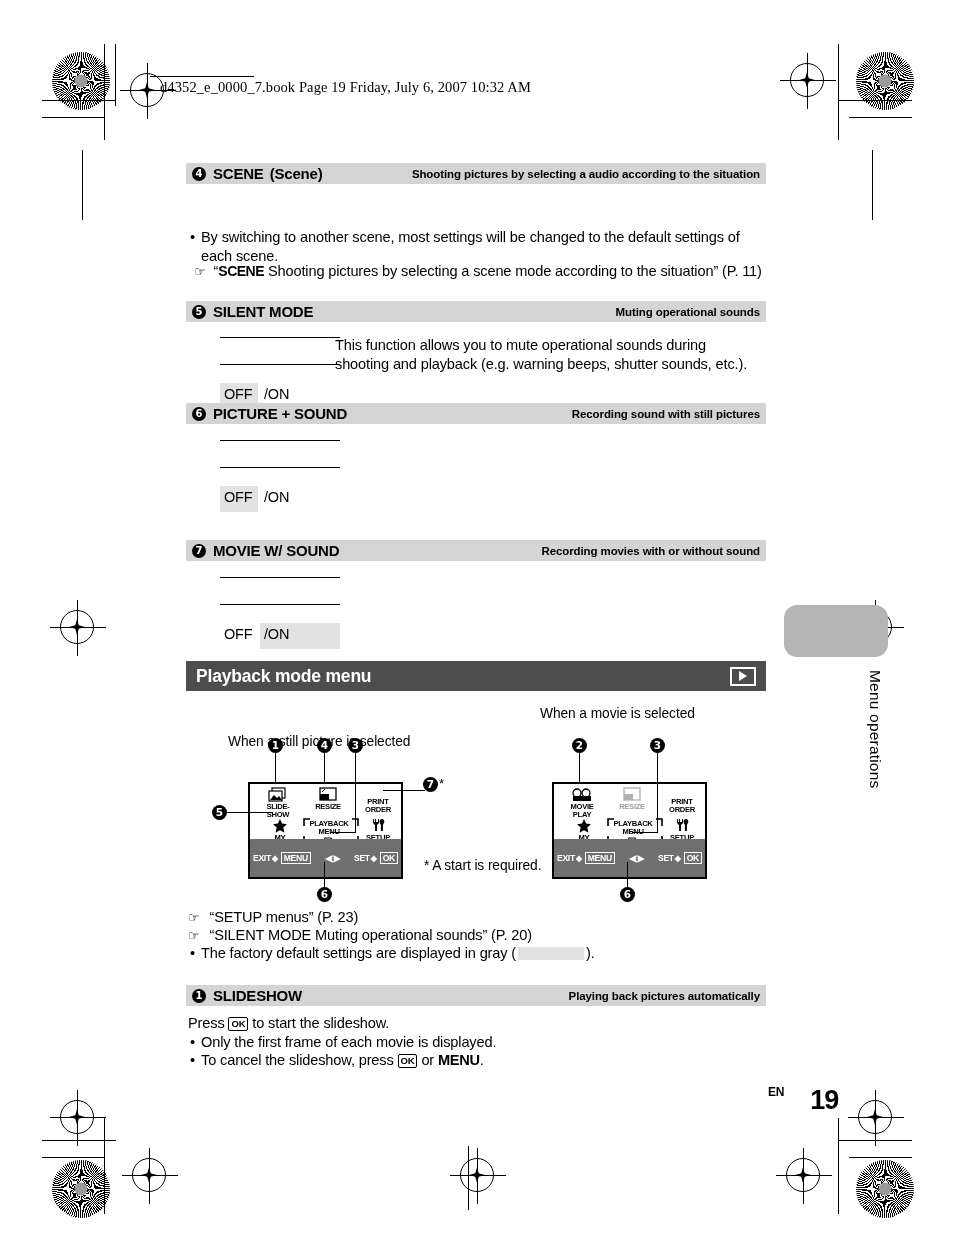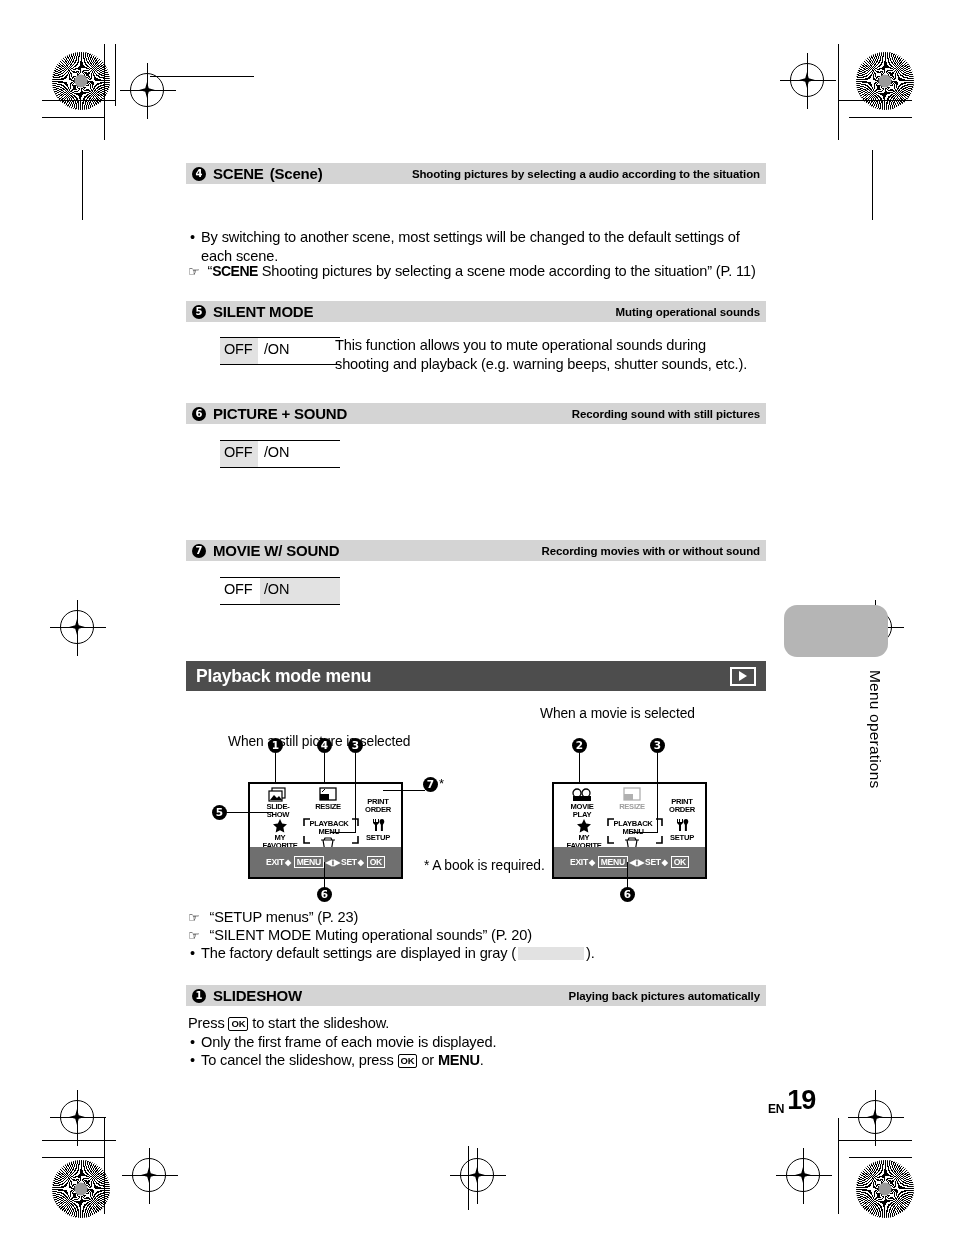--- a/index.html
+++ b/index.html
@@ -42,21 +42,21 @@
   .body-txt{position:absolute;font-size:14.6px;line-height:18.5px;letter-spacing:-.15px;}
   .bullet{position:absolute;font-size:14.6px;line-height:18.5px;letter-spacing:-.15px;}
   .bullet .b{position:absolute;left:0;}
   .bullet .t{display:block;margin-left:11px;}
 
   .hand{font-family:"DejaVu Sans",sans-serif;font-size:13px;}
 
   
   .valbox{position:absolute;width:120px;border-top:1.6px solid #000;border-bottom:1.6px solid #000;
           height:26px;}
-  .valbox .inner{position:relative;height:100%;}
+  .valbox .inner{position:relative;height:100%;margin-top:45px;}
   .valbox .hl{position:absolute;top:0;bottom:0;background:#e2e2e2;}
   .valbox .txt{position:absolute;top:3px;font-size:14.5px;letter-spacing:-.2px;}
 
   
   .banner{position:absolute;background:#4d4d4d;height:30px;display:flex;align-items:center;
           padding:0 10px;box-sizing:border-box;}
   .banner .bt{color:#fff;font-size:17.5px;font-weight:bold;letter-spacing:-.2px;}
   .banner .pb{margin-left:auto;width:26px;height:19px;border:2px solid #fff;box-sizing:border-box;
      display:flex;align-items:center;justify-content:center;}
   .banner .pb i{width:0;height:0;border-left:8px solid #fff;border-top:5px solid transparent;
@@ -65,39 +65,39 @@
   .capt{position:absolute;font-size:13.8px;letter-spacing:-.1px;}
 
   
   .lcd{position:absolute;border:2px solid #000;background:#fff;box-sizing:border-box;}
   .lcd-grid{position:absolute;left:0;right:0;top:0;bottom:22px;}
   .cell{position:absolute;text-align:center;}
   .cell .lbl{font-size:7.6px;font-weight:bold;line-height:8.4px;letter-spacing:-.3px;
      font-family:"Liberation Sans",sans-serif;}
   .cell.dim .lbl{color:#9d9d9d;}
   .cell .ic{height:15px;display:flex;align-items:flex-end;justify-content:center;margin-bottom:1px;}
-  .lcd-bot{position:absolute;left:0;right:0;bottom:0;height:30px;background:#6f6f6f;
-     display:flex;align-items:center;padding:0 16px;box-sizing:border-box;}
+  .lcd-bot{position:absolute;left:0;right:0;bottom:0;height:38px;background:#6f6f6f;
+     display:flex;align-items:center;padding:0 3px;box-sizing:border-box;}
   .lcd-bot span{color:#fff;font-size:8.6px;font-weight:bold;letter-spacing:-.3px;}
   .kbox{display:inline-block;border:1px solid #fff;padding:0 2px;margin-left:2px;font-size:7.4px;
         line-height:10px;color:#fff;font-weight:bold;}
   .pbsel{position:absolute;border:1.5px solid #000;}
 
   
   .co{position:absolute;width:15px;height:15px;border-radius:50%;background:#000;color:#fff;
       font-size:10.5px;line-height:15px;text-align:center;font-weight:bold;
       font-family:"DejaVu Sans",sans-serif;}
   .ll{position:absolute;background:#000;}
 
   
   .tabpill{position:absolute;background:#b5b5b5;border-radius:13px;}
   .tabtxt{position:absolute;font-size:15.5px;letter-spacing:.2px;
     writing-mode:vertical-rl;white-space:nowrap;}
 
-  .pgno{position:absolute;display:flex;align-items:flex-end;}
+  .pgno{position:absolute;display:flex;align-items:flex-start;gap:23px;}
   .pgno .en{font-size:12px;font-weight:bold;letter-spacing:-.2px;}
   .pgno .n{font-size:27px;font-weight:bold;margin-left:3px;letter-spacing:-1px;}
 
   .graysample{display:inline-block;width:66px;height:13px;background:#e2e2e2;
      vertical-align:-2px;margin:0 2px;}
   .okkey{display:inline-block;border:1.4px solid #000;border-radius:2px;padding:0 2px;
      font-size:9.5px;font-weight:bold;line-height:12px;vertical-align:1px;font-family:"Liberation Sans",sans-serif;}
   .menukey{font-weight:bold;letter-spacing:-.3px;}
 </style>
 </head>
@@ -164,32 +164,33 @@
     <div class="cropline" style="left:838px;top:1118px;width:1.4px;height:96px;"></div>
     <div class="cropline" style="left:838px;top:1140px;width:74px;height:1.4px;"></div>
     <div class="cropline" style="left:849px;top:1157px;width:63px;height:1.4px;"></div>
 
     <div class="cropline" style="left:468px;top:1146px;width:1.4px;height:64px;"></div>
     <div class="cropline" style="left:82px;top:150px;width:1.4px;height:70px;"></div>
     <div class="cropline" style="left:872px;top:150px;width:1.4px;height:70px;"></div>
   </div>
 
   <div class="hdr-rule"></div>
+  <div class="bookhdr">d4352_e_0000_7.book  Page 19  Friday, July 6, 2007  10:32 AM</div>
 
   <div class="sec-bar" style="left:186px;top:163px;width:580px;">
     <span class="num">4</span>
     <span class="sec-title cond">SCENE</span>
     <span class="sec-title" style="margin-left:6px;">(Scene)</span>
     <span class="sec-sub">Shooting pictures by selecting a audio according to the situation</span>
   </div>
   <div class="bullet" style="left:190px;top:228px;width:578px;">
     <span class="b">•</span>
     <span class="t">By switching to another scene, most settings will be changed to the default settings of each scene.</span>
   </div>
-  <div class="body-txt" style="left:188px;top:262px;width:580px;">
+  <div class="body-txt" style="left:188px;top:262px;width:580px;text-align:center;">
     <span class="hand">☞</span>
     <span style="margin-left:4px;">“</span><span class="scene-glyph">SCENE</span><span> Shooting pictures by selecting a scene mode according to the situation” (P. 11)</span>
   </div>
 
   <div class="sec-bar" style="left:186px;top:301px;width:580px;">
     <span class="num">5</span>
     <span class="sec-title">SILENT MODE</span>
     <span class="sec-sub">Muting operational sounds</span>
   </div>
   <div class="valbox" style="left:220px;top:337px;">
@@ -398,21 +399,21 @@
   <div class="ll" style="left:383px;top:790px;width:42px;height:1.4px;"></div>
 
   <div class="co" style="left:572px;top:738px;">2</div>
   <div class="ll" style="left:579px;top:753px;width:1.4px;height:30px;"></div>
   <div class="co" style="left:650px;top:738px;">3</div>
   <div class="ll" style="left:657px;top:753px;width:1.4px;height:80px;"></div>
   <div class="ll" style="left:632px;top:832px;width:26px;height:1.4px;"></div>
   <div class="co" style="left:620px;top:887px;">6</div>
   <div class="ll" style="left:627px;top:862px;width:1.4px;height:26px;"></div>
 
-  <div class="capt" style="left:424px;top:858px;">* A book is required.</div>
+  <div class="capt" style="left:424px;top:858px;">* A start is required.</div>
 
   <div class="body-txt" style="left:188px;top:908px;">
     <span class="hand">☞</span>
     <span style="margin-left:6px;">“SETUP menus” (P. 23)</span>
   </div>
   <div class="body-txt" style="left:188px;top:926px;">
     <span class="hand">☞</span>
     <span style="margin-left:6px;">“SILENT MODE Muting operational sounds” (P. 20)</span>
   </div>
   <div class="bullet" style="left:190px;top:944px;">

